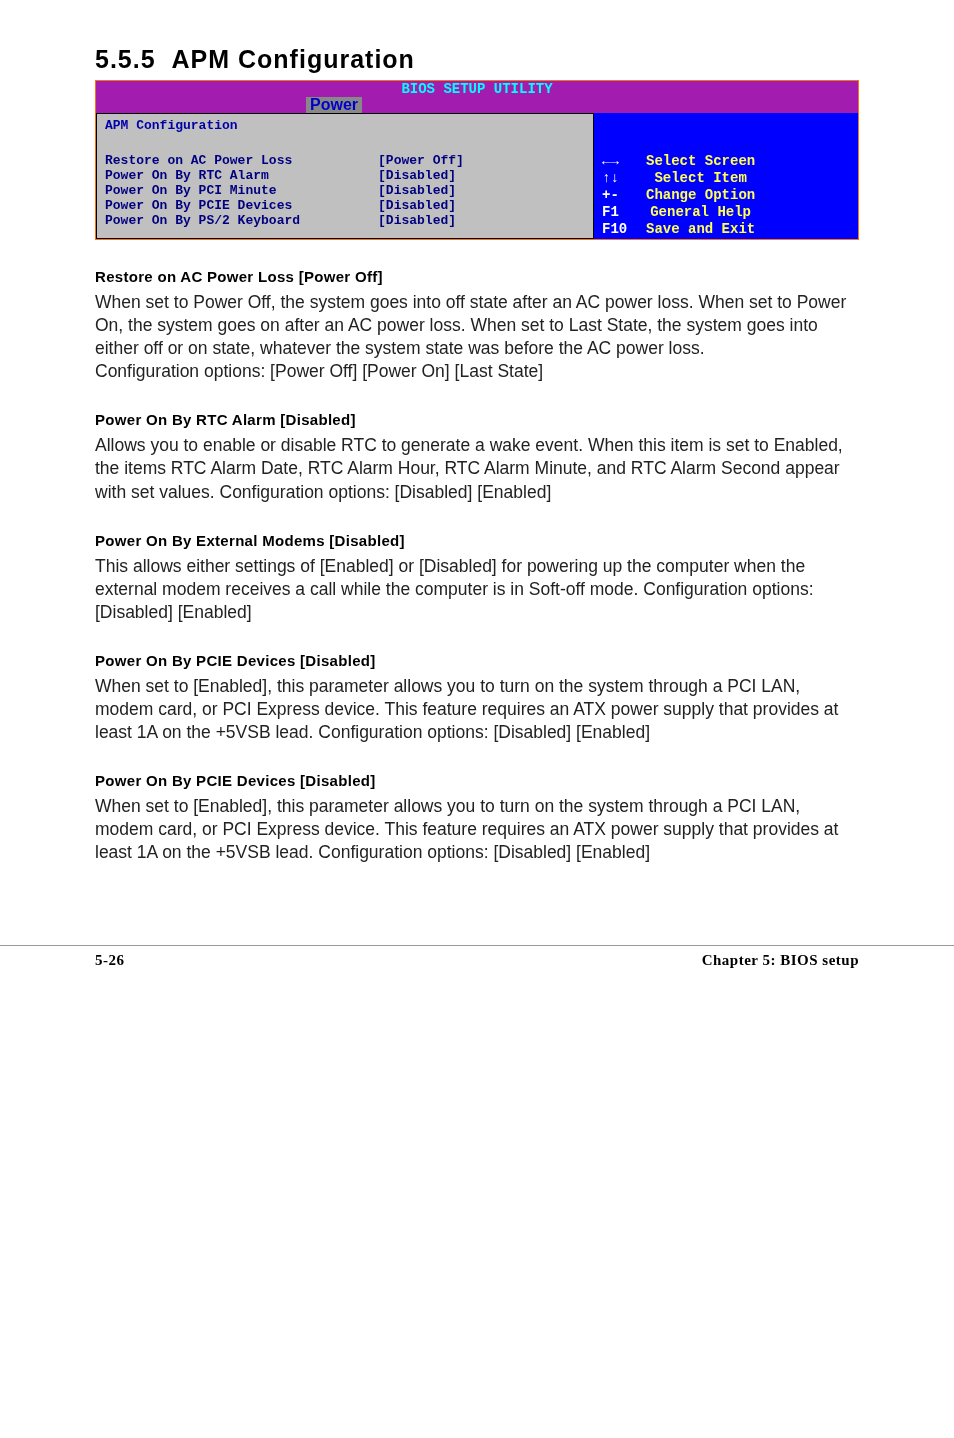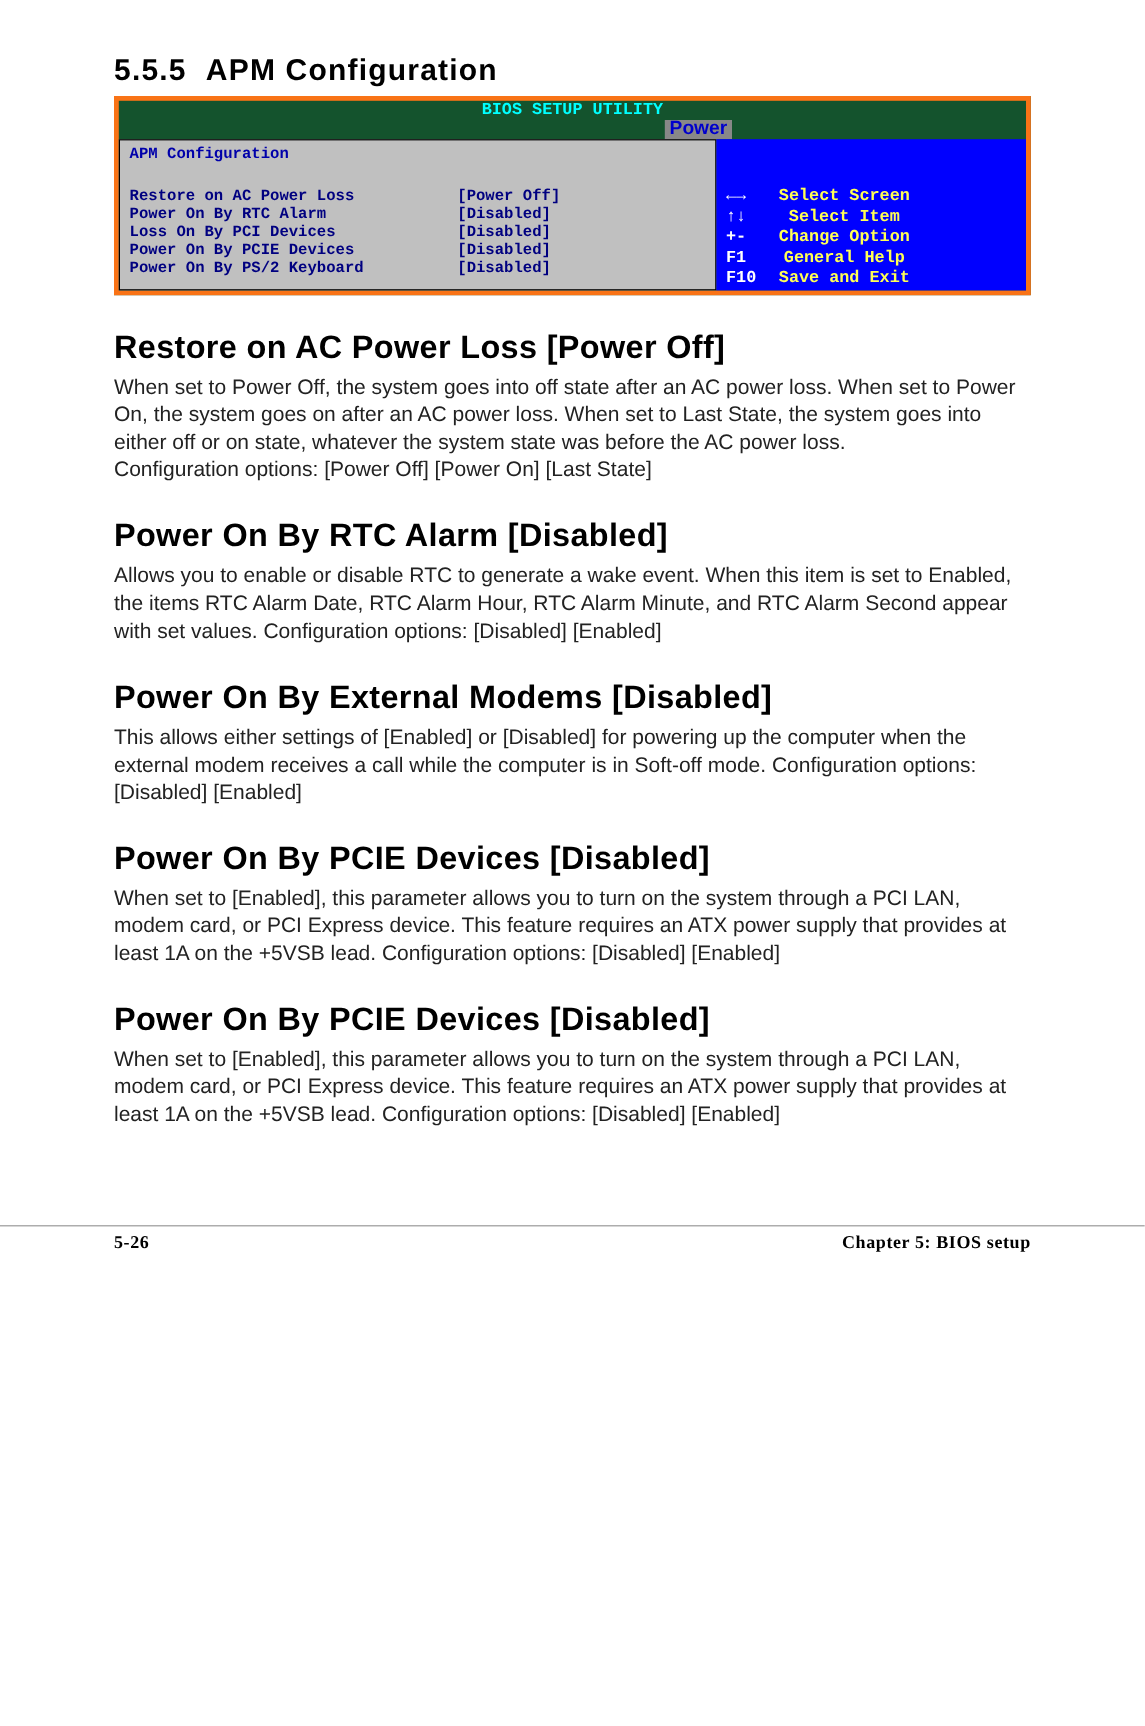--- a/index.html
+++ b/index.html
@@ -17,42 +17,42 @@
     .page {
       padding: 45px 95px 0 95px;
     }
     .section-num {
       font-size: 25px;
       font-weight: bold;
       letter-spacing: 1px;
       margin-bottom: 6px;
     }
     .bios-box {
-      border: 4px solid #f97316;
-      background: #14532d;
+      border: 1px solid #f97316;
+      background: #a21caf;
       margin-bottom: 2px;
     }
     .bios-title-row {
       color: #00ffff;
       font-family: "Courier New", monospace;
       font-size: 14px;
       font-weight: bold;
       text-align: center;
       line-height: 16px;
       white-space: pre;
     }
     .bios-tab {
       display: inline-block;
       background: #888;
       color: #0000cc;
       padding: 0 4px;
       font-weight: bold;
     }
     .bios-tab-wrap {
-      text-align: center;
+      text-align: left;
       padding-left: 210px;
       line-height: 16px;
     }
     .bios-body {
       display: flex;
     }
     .bios-left {
       background: #c0c0c0;
       color: #000080;
       font-family: "Courier New", monospace;
@@ -91,21 +91,21 @@
       right: 6px;
       line-height: 15px;
     }
     .legend td {
       white-space: pre;
       padding: 0;
     }
     .legend .k { color: #ffffff; width: 42px; }
     .legend .v { color: #ffff55; text-align: center; }
     .sub-heading {
-      font-size: 27px;
+      font-size: 15px;
       font-weight: bold;
       margin-top: 28px;
       margin-bottom: 6px;
       letter-spacing: 0.3px;
     }
     .body-text {
       font-size: 17.5px;
       line-height: 1.32;
       color: #222;
     }
@@ -143,21 +143,21 @@
                 <td>Restore on AC Power Loss</td>
                 <td>       </td>
                 <td>[Power Off]</td>
               </tr>
           <tr>
                 <td>Power On By RTC Alarm</td>
                 <td>          </td>
                 <td>[Disabled]</td>
               </tr>
           <tr>
-                <td>Loss On By PCI Devices</td>
+                <td>Power On By PCI Minute</td>
                 <td>        </td>
                 <td>[Disabled]</td>
               </tr>
           <tr>
                 <td>Power On By PCIE Devices</td>
                 <td>       </td>
                 <td>[Disabled]</td>
               </tr>
           <tr>
                 <td>Power On By PS/2 Keyboard</td>

